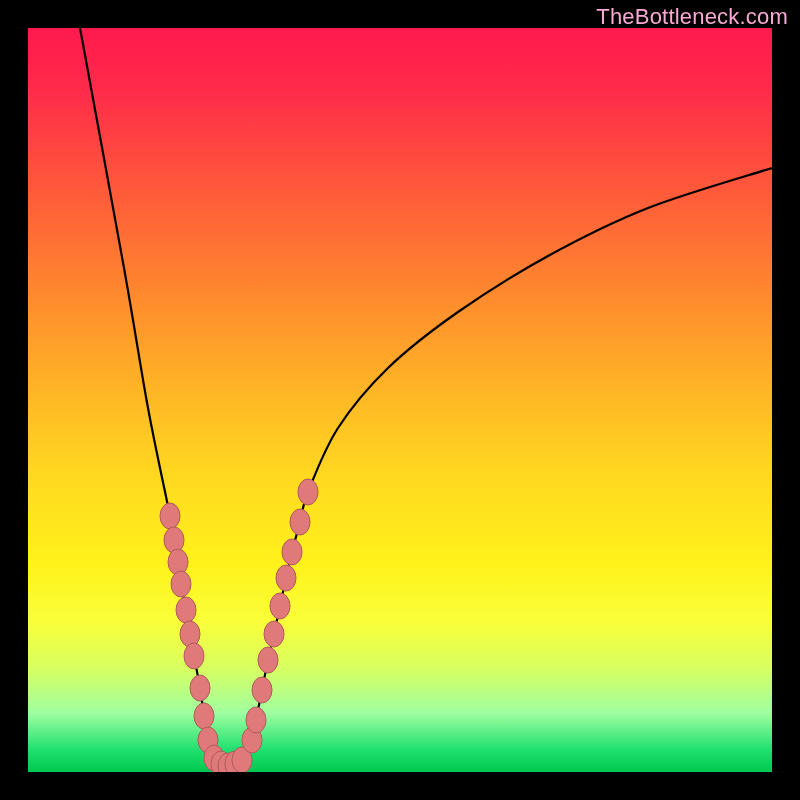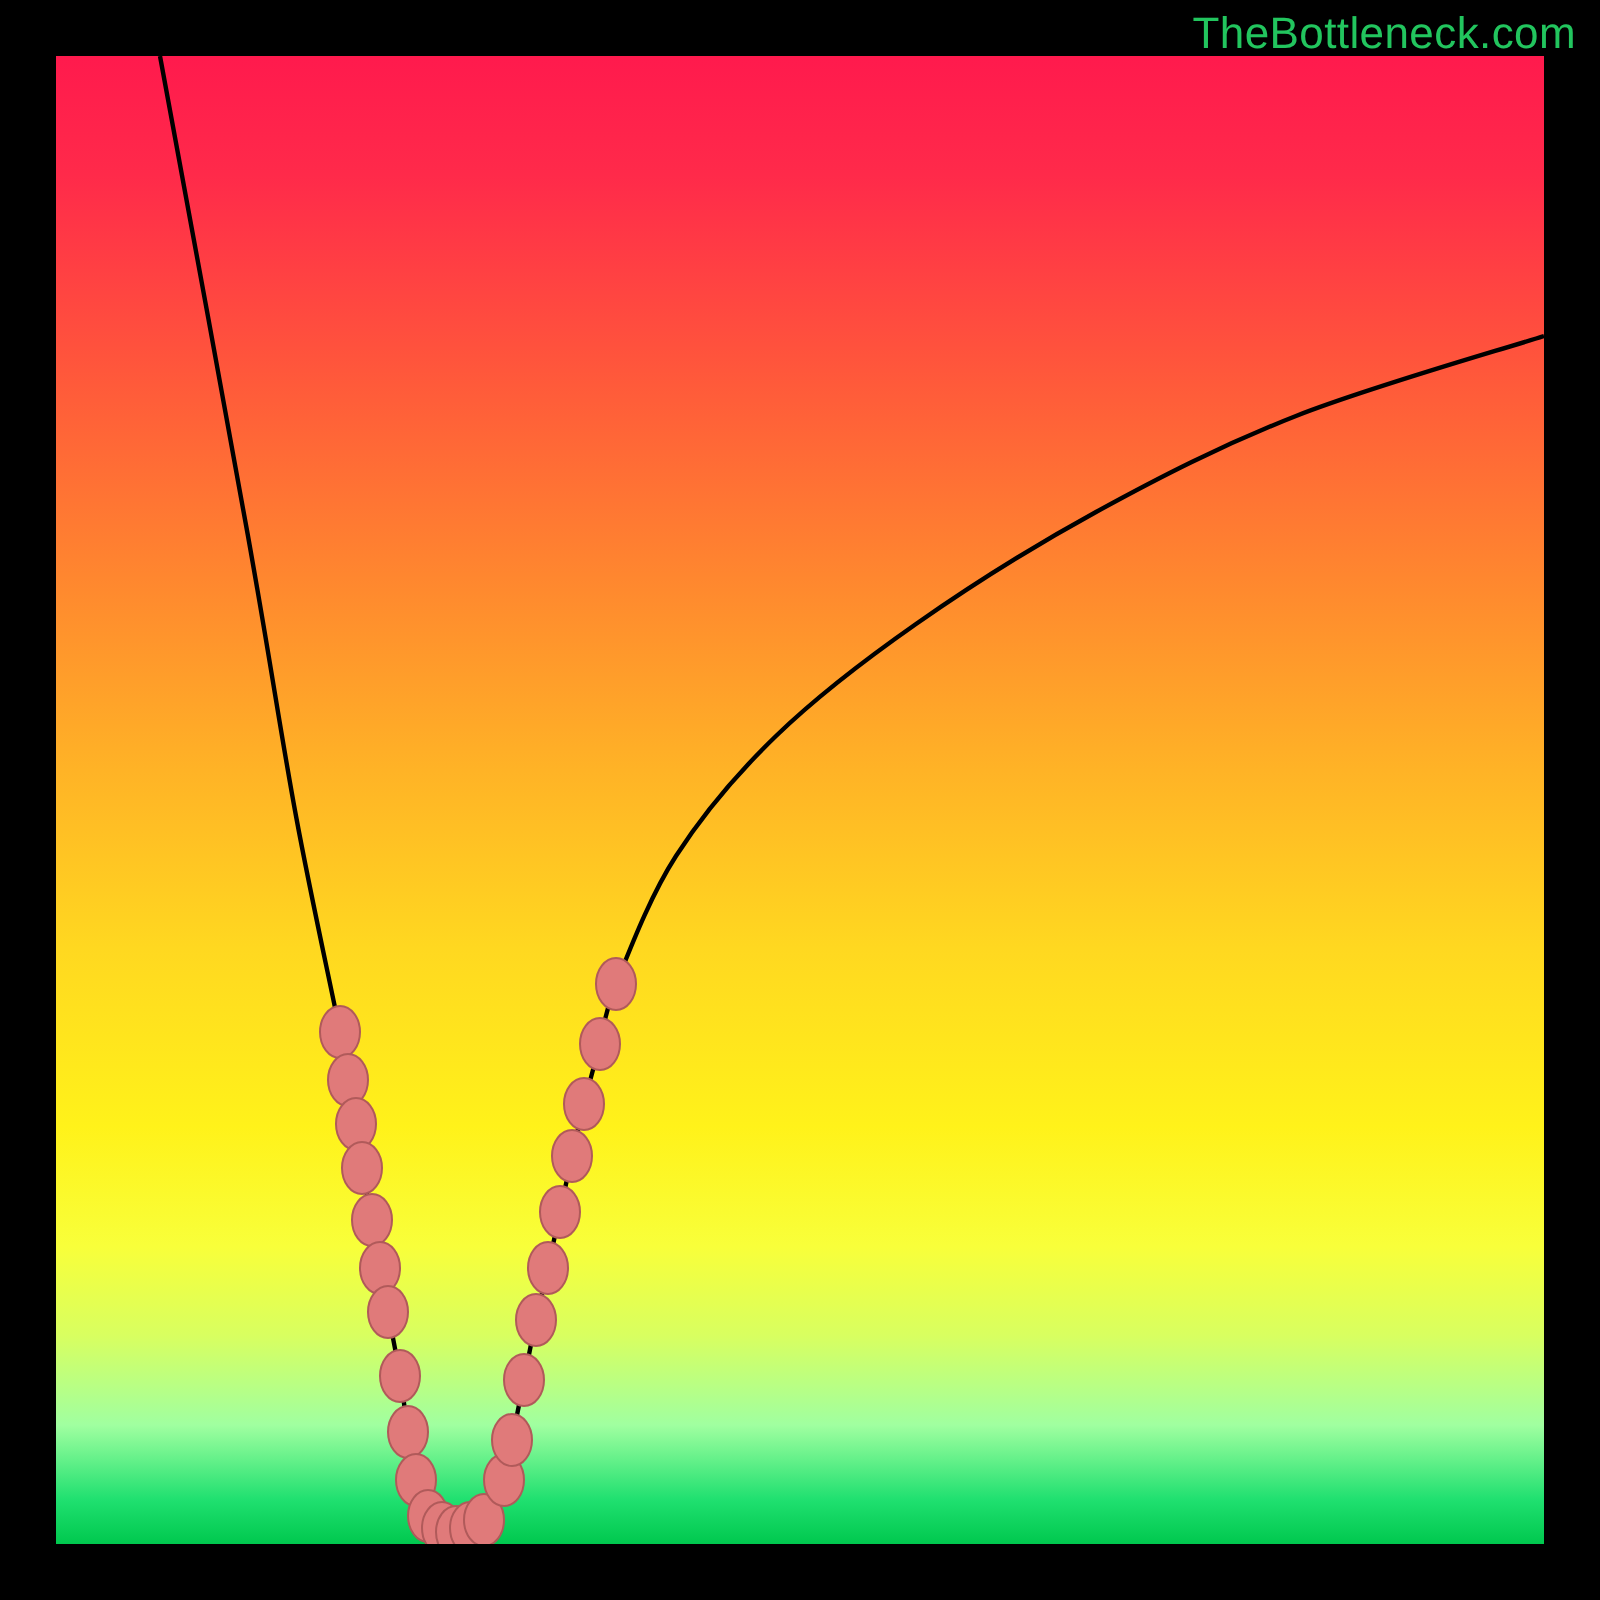--- a/index.html
+++ b/index.html
@@ -38,21 +38,21 @@
       #d8ff60 86%,
       #a0ffa0 92%,
       #20e070 97%,
       #00c84e 100%
     );
   }
   .watermark {
     position: absolute;
     top: 4px;
     right: 12px;
-    color: #22c55e;
+    color: #f9a8d4;
     font-size: 22px;
     letter-spacing: 0.2px;
     font-weight: 400;
     user-select: none;
   }
   svg.overlay {
     position: absolute;
     top: 0;
     left: 0;
     width: 744px;

